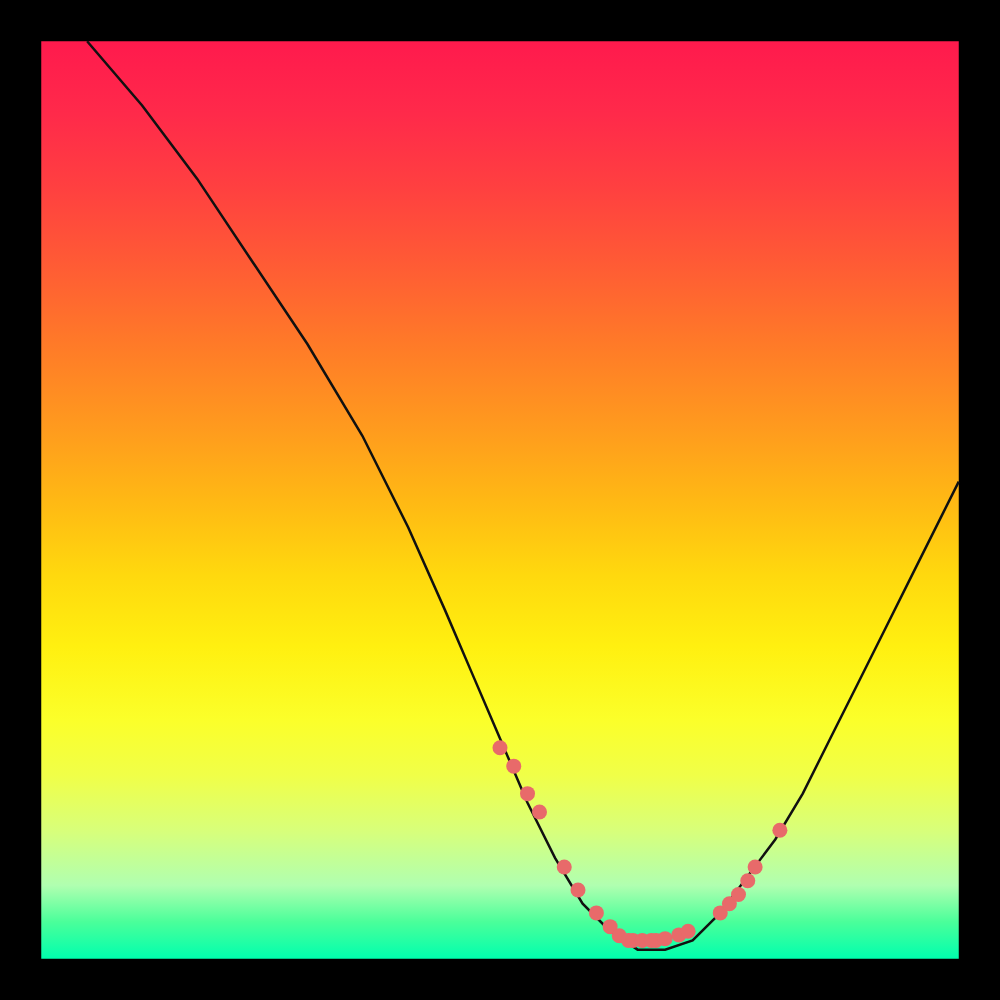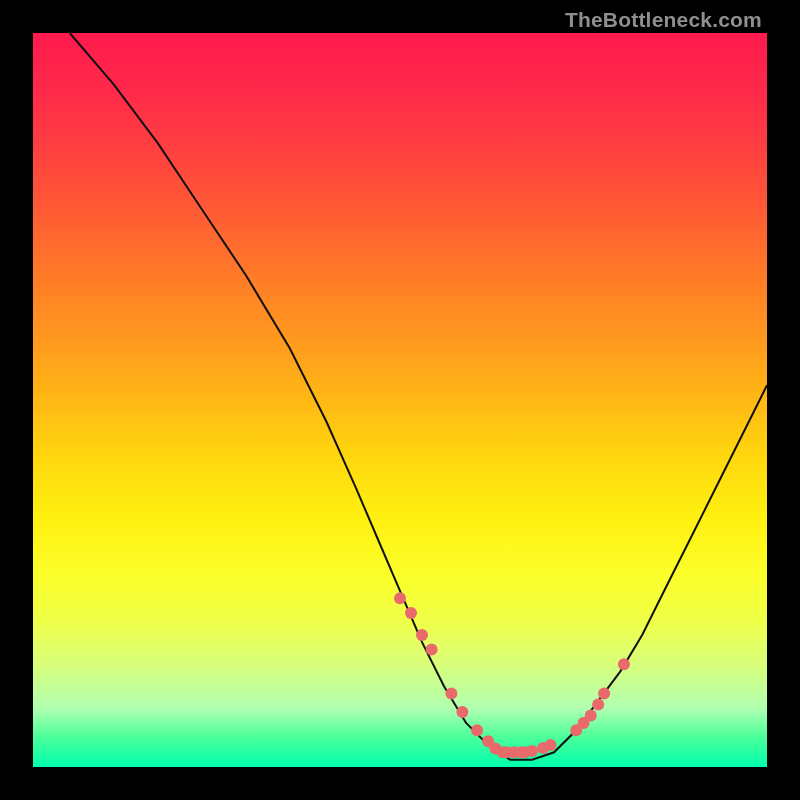--- a/index.html
+++ b/index.html
@@ -86,14 +86,13 @@
           <circle cx="517.5" cy="712.0" r="6" class="marker"></circle>
           <circle cx="543.2" cy="697.3" r="6" class="marker"></circle>
           <circle cx="550.5" cy="690.0" r="6" class="marker"></circle>
           <circle cx="557.8" cy="682.6" r="6" class="marker"></circle>
           <circle cx="565.2" cy="671.6" r="6" class="marker"></circle>
           <circle cx="571.1" cy="660.6" r="6" class="marker"></circle>
           <circle cx="590.9" cy="631.2" r="6" class="marker"></circle>
         </g>
     </svg>
   </div>
-  <div class="watermark">TheBottleneck.com</div>
 </div>
 
 </body></html>

